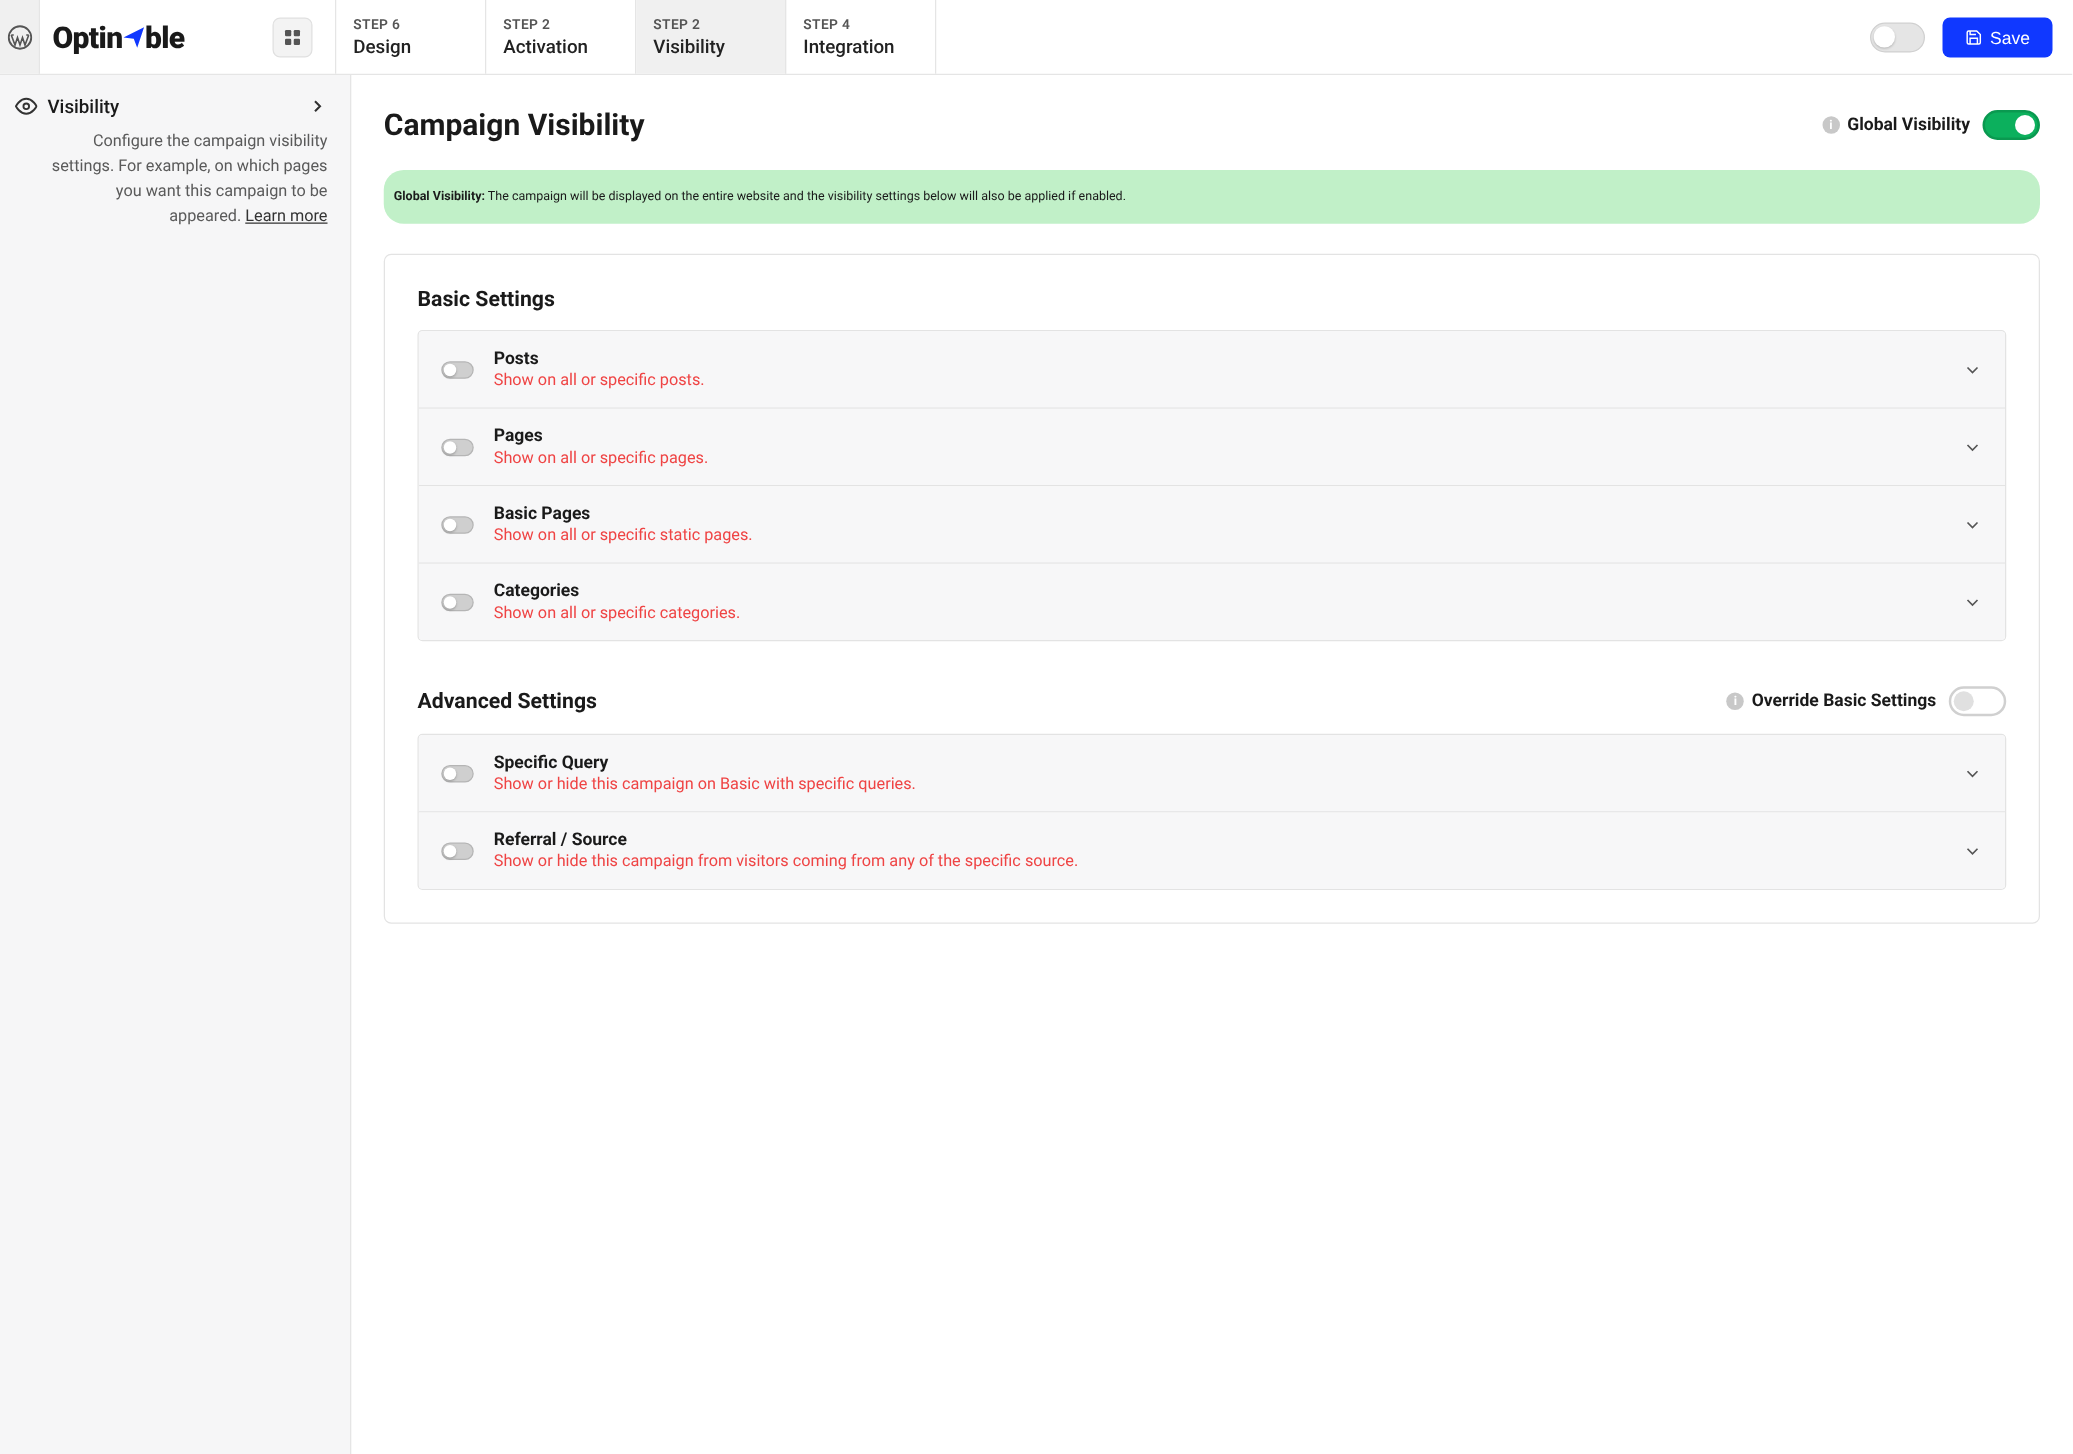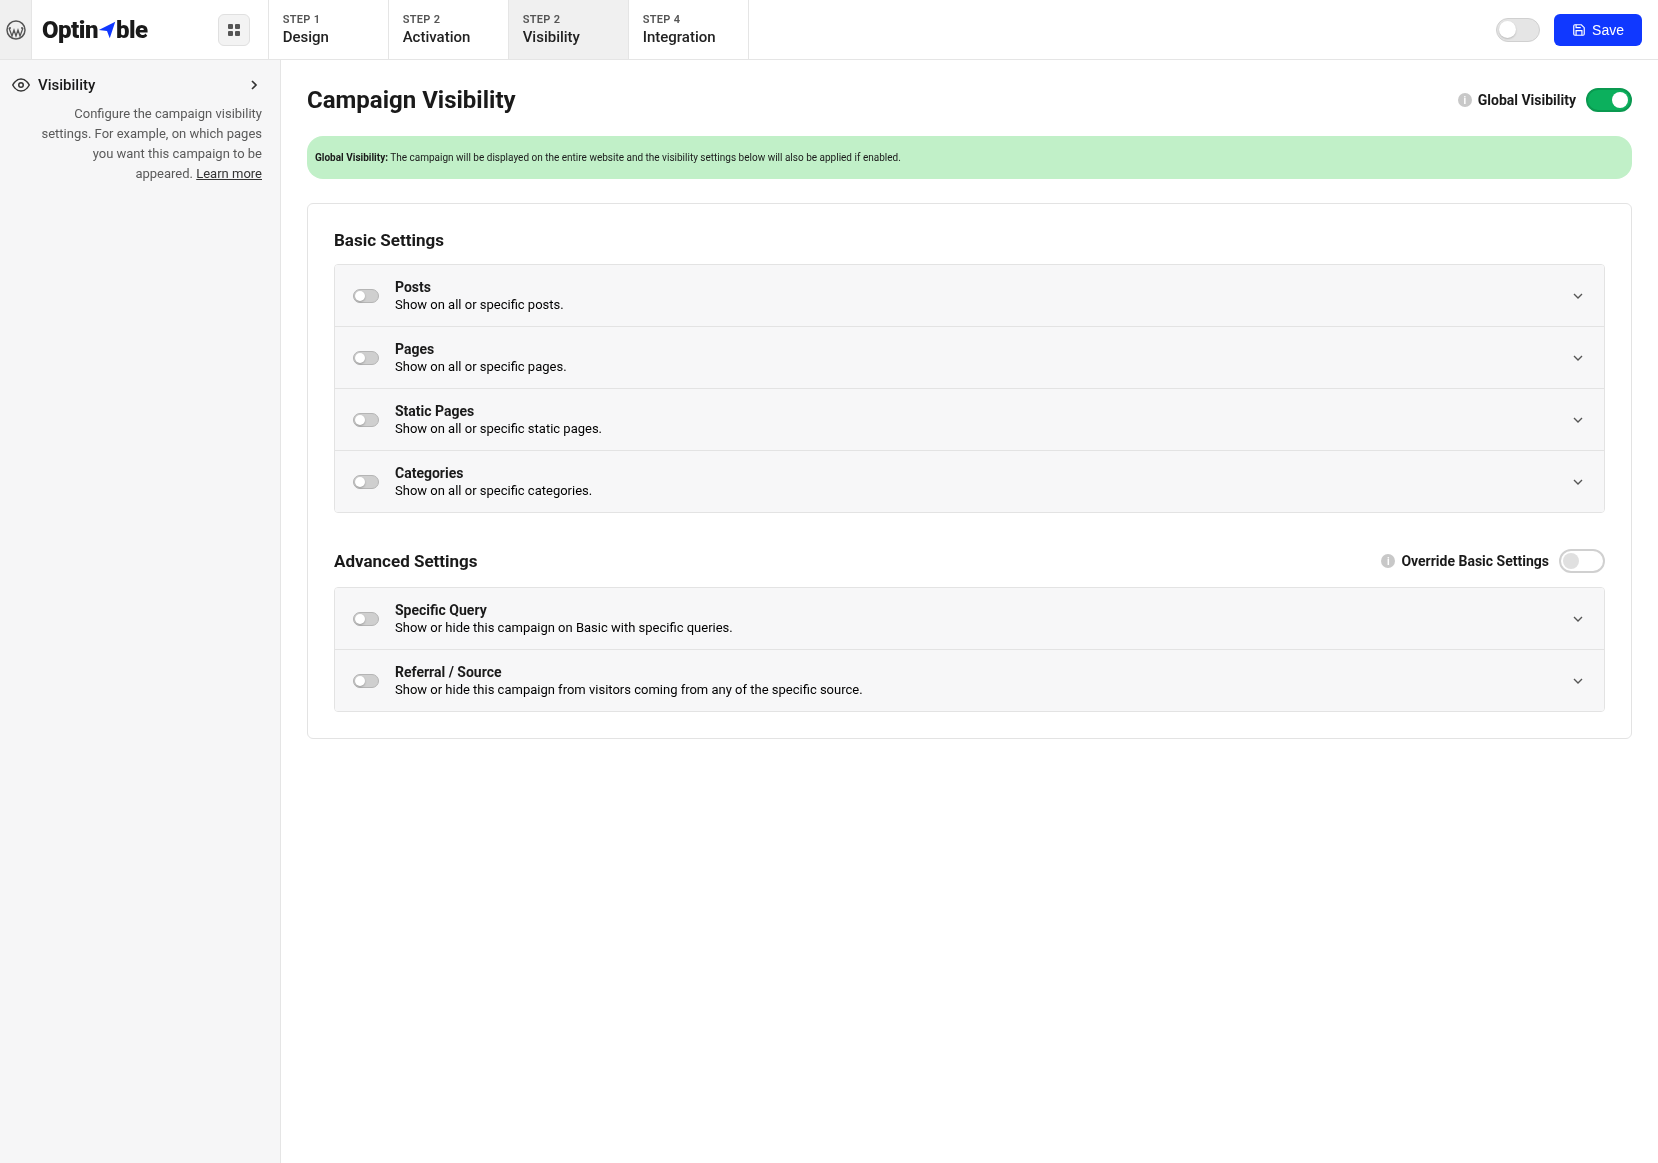--- a/index.html
+++ b/index.html
@@ -54,21 +54,21 @@
     .section-title { font-size: 17px; font-weight: 700; margin-bottom: 14px; }
     .section-header { display: flex; align-items: center; margin-bottom: 14px; margin-top: 36px; }
     .section-header .section-title { margin-bottom: 0; flex: 1; }
     .override-label { font-size: 14px; font-weight: 700; margin-right: 10px; }
     
     .setting-list { border: 1px solid #e3e3e3; border-radius: 4px; overflow: hidden; }
     .setting-row { display: flex; align-items: center; padding: 14px 18px; background: #f7f7f8; border-bottom: 1px solid #e3e3e3; }
     .setting-row:last-child { border-bottom: none; }
     .setting-text { flex: 1; margin-left: 16px; }
     .setting-name { font-size: 14px; font-weight: 700; }
-    .setting-desc { font-size: 13px; color: #000000; margin-top: 2px; }
+    .setting-desc { font-size: 13px; color: #ef4444; margin-top: 2px; }
     .chevron { cursor: pointer; }
   </style>
 </head>
 <body>
 
 <div class="header">
   <div class="wp-cell">
     <svg width="20" height="20" viewBox="0 0 20 20" fill="#555">
         <circle cx="10" cy="10" r="9" fill="none" stroke="#555" stroke-width="1.5"></circle>
         <path d="M3 8 L6 16 L8 10 L10 16 L12 10 L14 16 L17 8 M3 8 L5 8 M15 8 L17 8" stroke="#555" stroke-width="1.3" fill="none"></path>
@@ -86,21 +86,21 @@
       <svg width="14" height="14" viewBox="0 0 14 14" fill="#555">
           <rect x="1" y="1" width="5" height="5" rx="1"></rect>
           <rect x="8" y="1" width="5" height="5" rx="1"></rect>
           <rect x="1" y="8" width="5" height="5" rx="1"></rect>
           <rect x="8" y="8" width="5" height="5" rx="1"></rect>
         </svg>
     </div>
   </div>
   <div class="steps">
     <div class="step">
-      <span class="step-label">STEP 1</span>
+      <span class="step-label">STEP 6</span>
       <span class="step-name">Design</span>
     </div>
     <div class="step">
       <span class="step-label">STEP 2</span>
       <span class="step-name">Activation</span>
     </div>
     <div class="step active">
       <span class="step-label">STEP 2</span>
       <span class="step-name">Visibility</span>
     </div>
@@ -172,21 +172,21 @@
             <div class="setting-name">Pages</div>
             <div class="setting-desc">Show on all or specific pages.</div>
           </div>
           <svg class="chevron" width="16" height="16" viewBox="0 0 24 24" fill="none" stroke="#555" stroke-width="2">
               <polyline points="6 9 12 15 18 9"></polyline>
             </svg>
         </div>
         <div class="setting-row">
           <div class="toggle-sm"></div>
           <div class="setting-text">
-            <div class="setting-name">Static Pages</div>
+            <div class="setting-name">Basic Pages</div>
             <div class="setting-desc">Show on all or specific static pages.</div>
           </div>
           <svg class="chevron" width="16" height="16" viewBox="0 0 24 24" fill="none" stroke="#555" stroke-width="2">
               <polyline points="6 9 12 15 18 9"></polyline>
             </svg>
         </div>
         <div class="setting-row">
           <div class="toggle-sm"></div>
           <div class="setting-text">
             <div class="setting-name">Categories</div>

